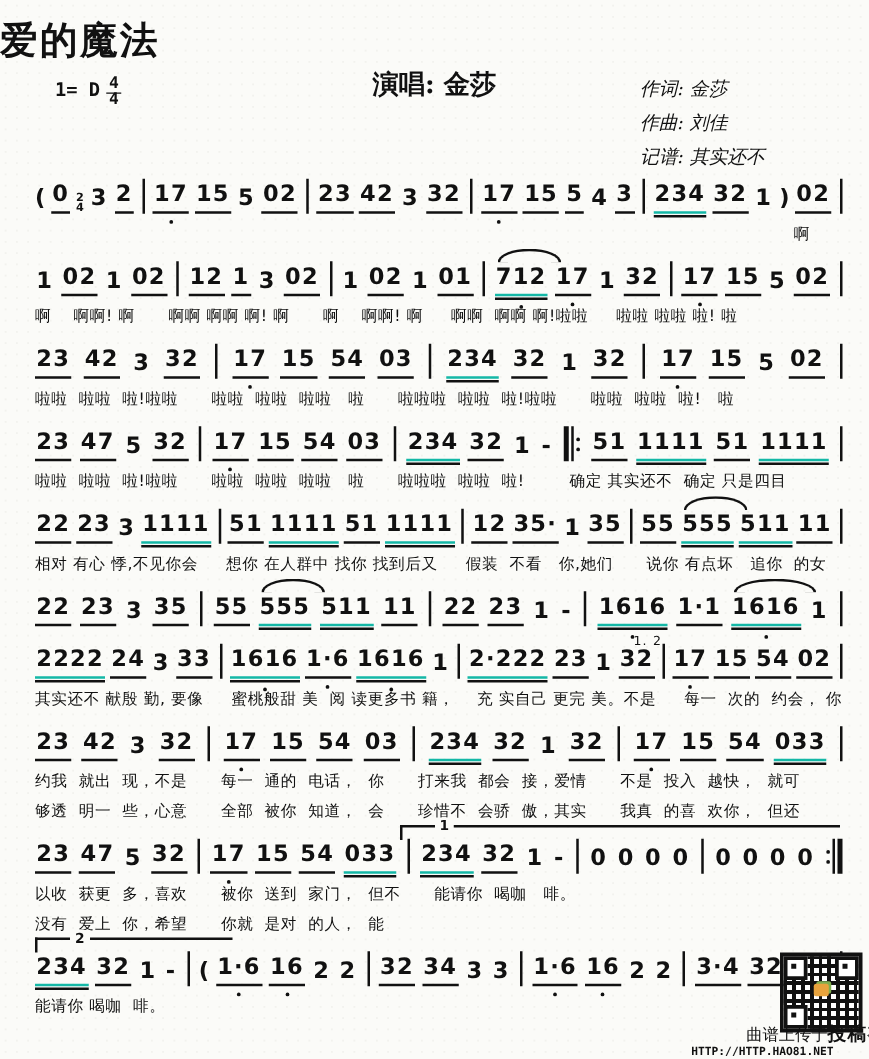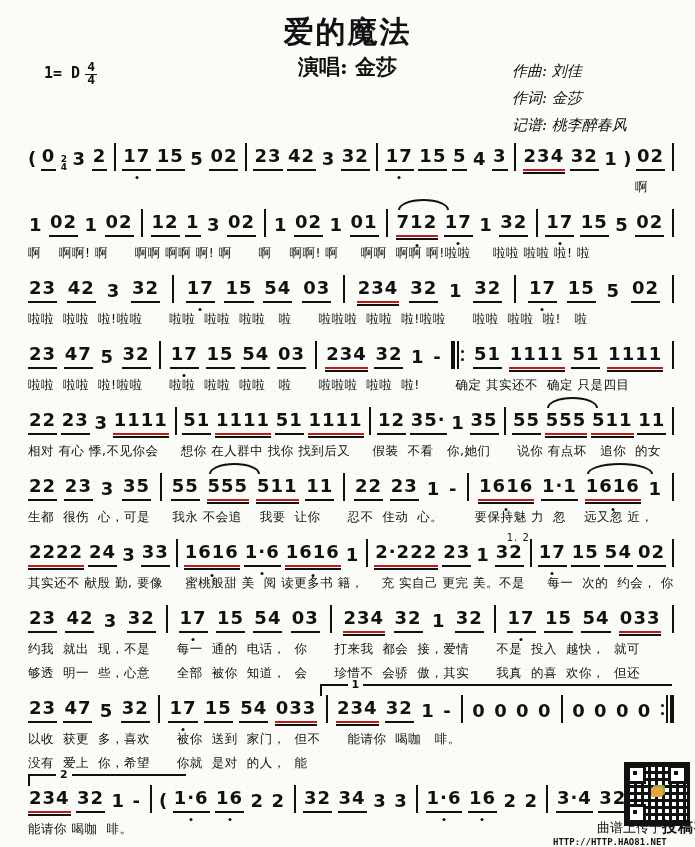--- a/index.html
+++ b/index.html
@@ -3,37 +3,37 @@
 <meta charset="utf-8">
 <style>
   html,body{margin:0;padding:0;}
   body{
     width:695px;height:847px;position:relative;overflow:hidden;
     background:#fbfbf8;
     background-image:radial-gradient(#f2f2ee 1px, transparent 1px);
     background-size:9px 9px;
     font-family:"DejaVu Sans", sans-serif;color:#111;
   }
-  .title{ text-align:center;font-size:30px;font-weight:bold;padding-top:12px;letter-spacing:2px;
+  .title{ text-align:left;font-size:30px;font-weight:bold;padding-top:12px;letter-spacing:2px;
           font-family:"DejaVu Serif", serif;}
   .singer{ text-align:center;font-size:21px;font-weight:bold;margin-top:0;
            font-family:"DejaVu Serif", serif;}
   .keysig{ position:absolute;left:44px;top:60px;font-size:15px;font-weight:bold;
            font-family:"DejaVu Sans Mono", monospace;}
   .frac{display:inline-block;vertical-align:middle;text-align:center;line-height:13px;font-size:13px;margin-left:5px;}
   .frac .top{border-bottom:1.5px solid #111;padding:0 2px;}
   .credits{ position:absolute;left:512px;top:58px;font-size:15px;line-height:27px;
             font-family:"DejaVu Serif", serif;font-style:italic;}
   #score{ position:absolute;left:28px;top:130px;width:648px;}
   .system{ position:relative;margin-bottom:1px;}
   .notesrow{ display:flex;justify-content:space-between;align-items:flex-end;
              font-size:18px;font-weight:bold;line-height:24px;padding-top:13px;}
   .note{ position:relative;letter-spacing:1px;padding:0 1px;white-space:nowrap;}
   .u1{ border-bottom:2px solid #111;padding-bottom:1px;}
-  .u2{ border-bottom:2px solid #b91c1c;padding-bottom:1px;}
+  .u2{ border-bottom:2px solid #14b8a6;padding-bottom:1px;}
   .u2::after{ content:"";position:absolute;left:0;right:0;bottom:-5px;border-bottom:2px solid #111;}
   .odot{ position:absolute;left:50%;bottom:-10px;width:3px;height:3px;border-radius:50%;
          background:#111;transform:translateX(-50%);}
   .u2 .odot{ bottom:-12px;}
   .arc{ position:absolute;top:-11px;left:5%;width:110%;height:9px;
         border:2px solid #111;border-bottom:none;border-radius:50% 50% 0 0/100% 100% 0 0;}
   .sup{ position:absolute;top:-14px;right:-6px;font-size:10px;font-weight:normal;white-space:nowrap;}
   .paren{ font-size:18px;font-weight:bold;line-height:24px;}
   .tfrac{ display:inline-block;font-size:9px;line-height:8px;font-weight:bold;text-align:center;vertical-align:top;}
   .bar{ display:flex;align-items:center;gap:2px;height:28px;margin:0 2px 0 2px;}
@@ -66,23 +66,23 @@
 <body>
 
 <div class="title">爱的魔法</div>
 <div class="singer">演唱: 金莎</div>
 
 <div class="keysig">
   <span>1= D</span><span class="frac"><span class="top">4</span><br><span>4</span></span>
 </div>
 
 <div class="credits">
+  <div>作词: 金莎</div>
   <div>作曲: 刘佳</div>
-  <div>作词: 金莎</div>
-  <div>记谱: 桃李醉春风</div>
+  <div>记谱: 其实还不</div>
 </div>
 
 <div id="score">
     <div class="system">
       <div class="notesrow">
         <span class="paren">(</span>
         <span class="note u1">0</span>
         <span class="tfrac"><span>2</span><br><span>4</span></span>
         <span class="note">3</span>
         <span class="note u1">2</span>
@@ -290,21 +290,20 @@
           <i class="bl-thin"></i>
         </span>
         <span class="note u2">1616<span class="odot"></span></span>
         <span class="note u1">1·1</span>
         <span class="note u2">1616<span class="odot"></span><span class="arc"></span></span>
         <span class="note">1</span>
         <span class="bar">
           <i class="bl-thin"></i>
         </span>
       </div>
-      <div class="lyric">生都  很伤  心，可是     我永 不会追    我要  让你      忍不  住动  心。       要保持魅 力  忽    远又忽 近，</div>
     </div>
     <div class="system">
       <div class="notesrow">
         <span class="note u2">2222</span>
         <span class="note u1">24</span>
         <span class="note">3</span>
         <span class="note u1">33</span>
         <span class="bar">
           <i class="bl-thin"></i>
         </span>

